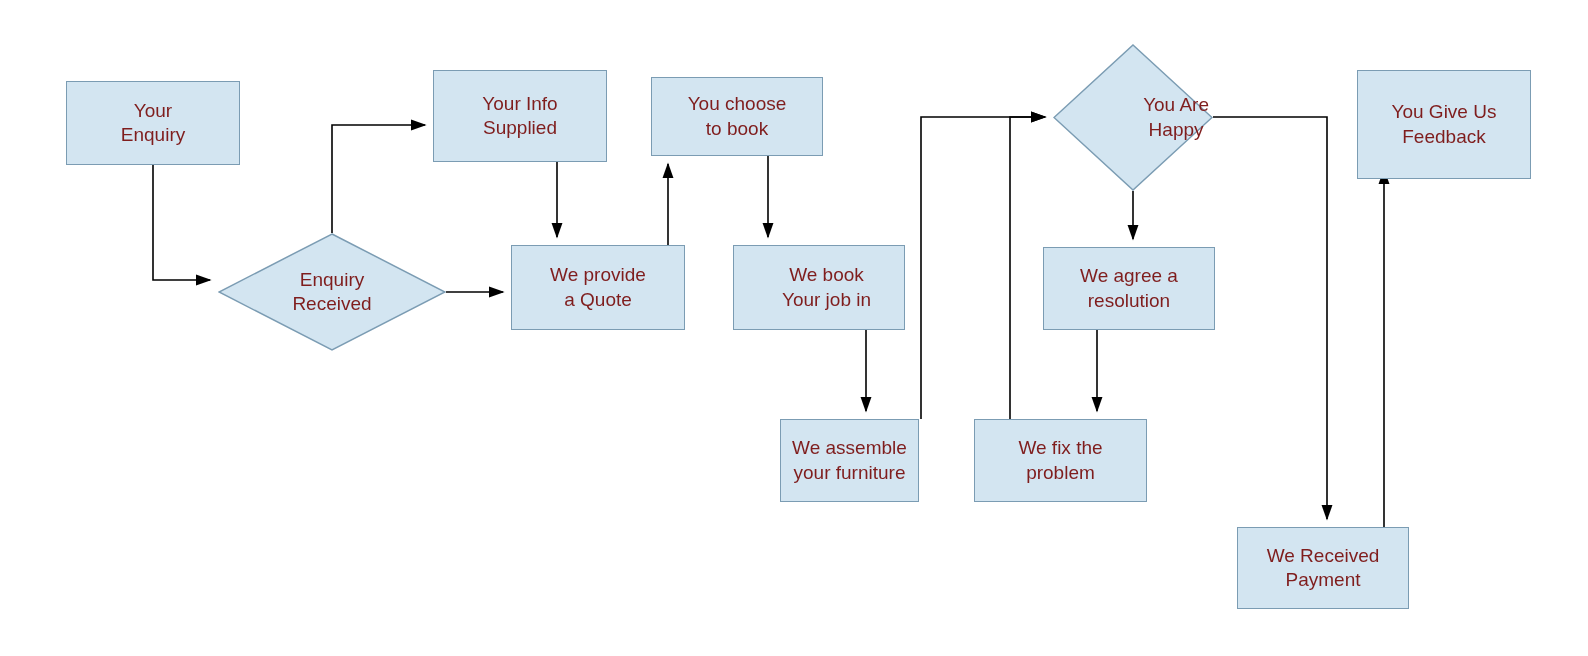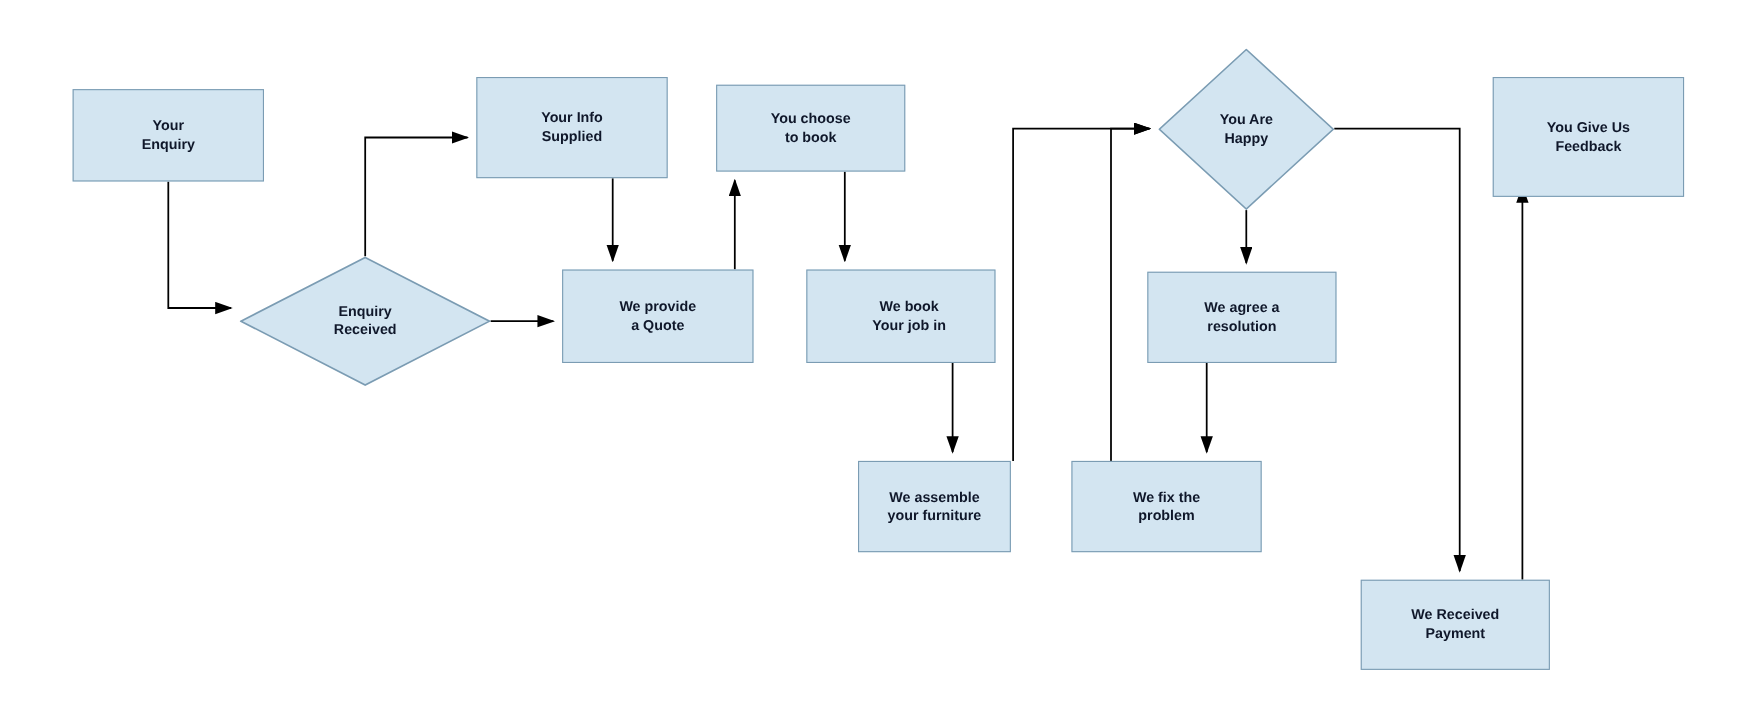--- a/index.html
+++ b/index.html
@@ -22,25 +22,24 @@
     width: 1588px;
     height: 656px;
   }
   .node {
     position: absolute;
     box-sizing: border-box;
     display: flex;
     align-items: center;
     justify-content: center;
     text-align: center;
-    color: #0f172a;
-    font-size: 13px;
+    color: #7f1d1d;
+    font-size: 19px;
     line-height: 1.28;
     z-index: 2;
-    font-weight: bold;
   }
   .node.rect {
     background: #d3e5f1;
     border: 1px solid #7b9cb3;
   }
   .node .label {
     white-space: pre-line;
     padding: 0 4px;
   }
   .node.diamond {
@@ -136,21 +135,21 @@
   <div class="node rect" style="left:780px;top:419px;width:139px;height:83px;">
     <span class="label">We assemble
 your furniture</span>
   </div>
 
   <div class="node rect" style="left:974px;top:419px;width:173px;height:83px;">
     <span class="label">We fix the
 problem</span>
   </div>
 
-  <div class="node diamond" style="left:1053px;top:44px;width:160px;height:147px;">
+  <div class="node diamond" style="left:1053px;top:44px;width:160px;height:147px;justify-content:flex-end;">
     <svg class="dshape" viewBox="0 0 160 147" preserveAspectRatio="none">
       <polygon points="80,1 159,73.5 80,146 1,73.5" fill="#d3e5f1" stroke="#7b9cb3" stroke-width="1.5"></polygon>
     </svg>
     <span class="label">You Are
 Happy</span>
   </div>
 
   <div class="node rect" style="left:1043px;top:247px;width:172px;height:83px;">
     <span class="label">We agree a
 resolution</span>

